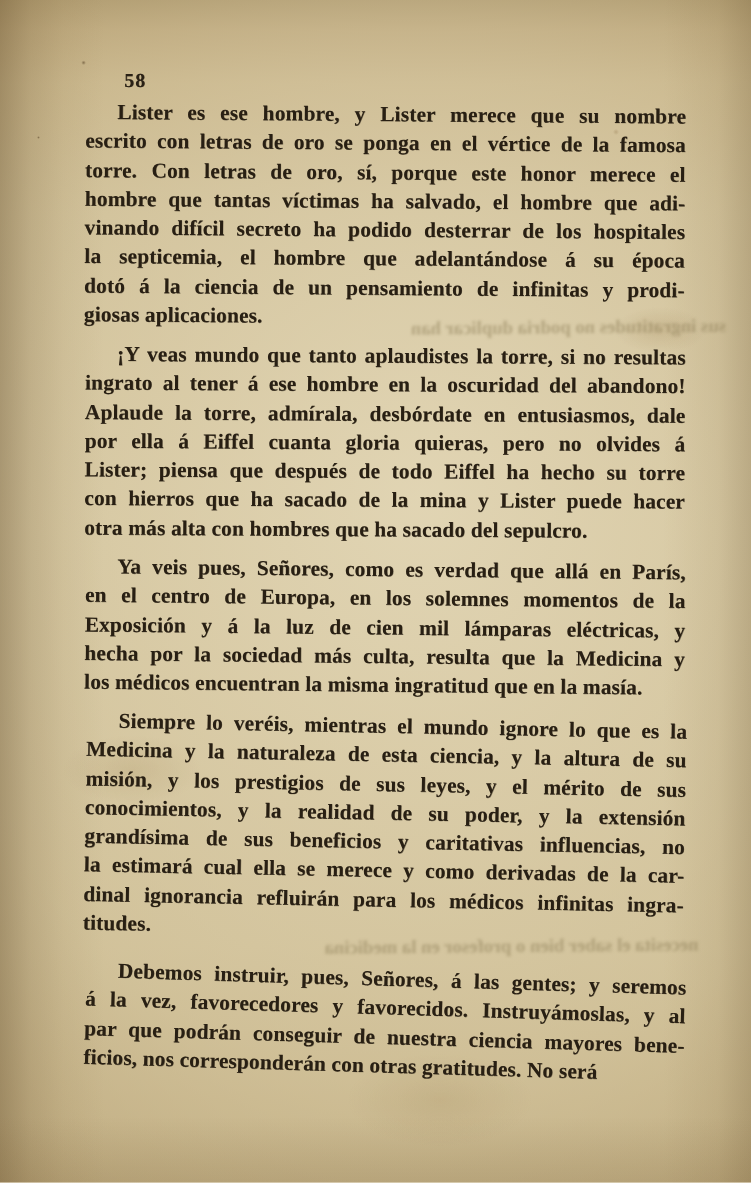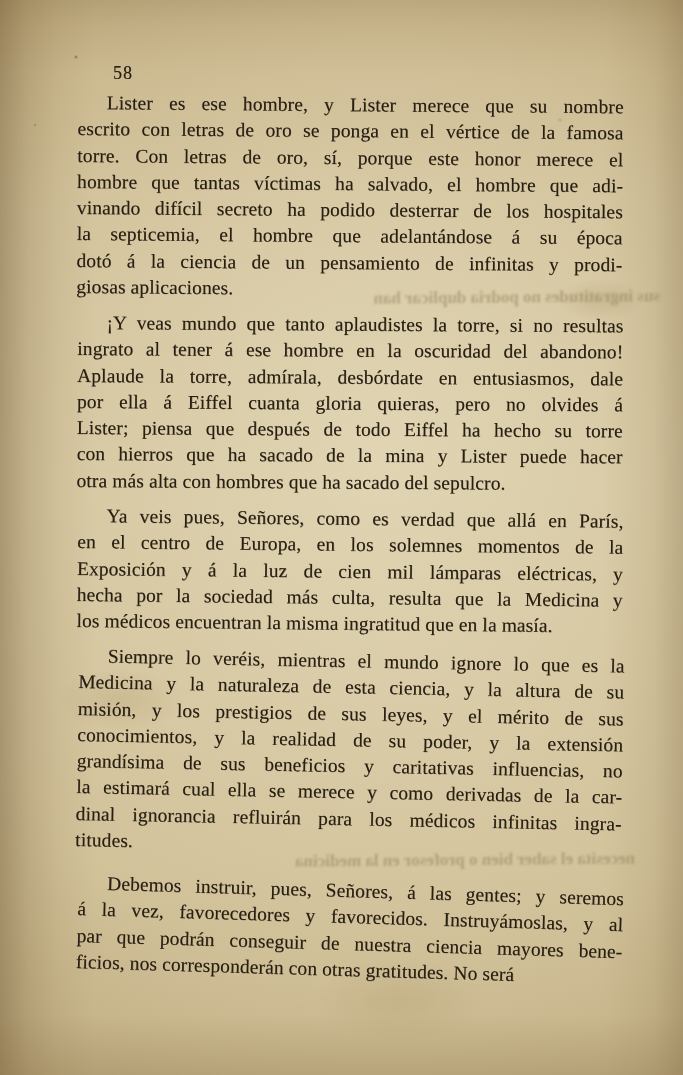--- a/index.html
+++ b/index.html
@@ -40,33 +40,33 @@
       radial-gradient(circle 2px at 35px 125px, rgba(90,70,45,0.45), rgba(0,0,0,0) 70%),
       radial-gradient(circle 4px at 560px 120px, rgba(150,120,80,0.25), rgba(0,0,0,0) 70%),
       radial-gradient(ellipse 60px 30px at 600px 300px, rgba(170,140,95,0.18), rgba(0,0,0,0) 70%),
       radial-gradient(ellipse 90px 45px at 120px 700px, rgba(175,148,100,0.15), rgba(0,0,0,0) 70%),
       radial-gradient(ellipse 120px 60px at 400px 1000px, rgba(180,155,110,0.14), rgba(0,0,0,0) 70%),
       radial-gradient(circle 2px at 814px 520px, rgba(90,70,45,0.4), rgba(0,0,0,0) 70%);
   }
 
   .page-number {
     position: absolute; left: 113px; top: 63px;
-    font-size: 18px; font-weight: 400;
+    font-size: 18px; font-weight: 700;
     color: #2a2115;
     letter-spacing: 1px;
     text-shadow: 0.3px 0.3px 0.6px rgba(42,33,21,0.55);
   }
 
   .text-block {
     position: absolute;
     left: 77px; top: 90px;
     width: 546px;
     color: #281f13;
     font-size: 19.4px;
-    font-weight: 400;
+    font-weight: 700;
     line-height: 26.3px;
     letter-spacing: 0.15px;
     text-shadow: 0.3px 0.3px 0.6px rgba(42,33,21,0.5);
   }
   .paragraph { transform-origin: 0 50%; }
   .paragraph:nth-of-type(1) { transform: rotate(0.45deg); }
   .paragraph:nth-of-type(2) { margin-top: 10px; transform: rotate(0.35deg); }
   .paragraph:nth-of-type(3) { margin-top: 9px;  transform: rotate(0.6deg); }
   .paragraph:nth-of-type(4) { margin-top: 8px;  transform: rotate(1.1deg); }
   .paragraph:nth-of-type(5) { margin-top: 17px; transform: rotate(1.7deg); }

